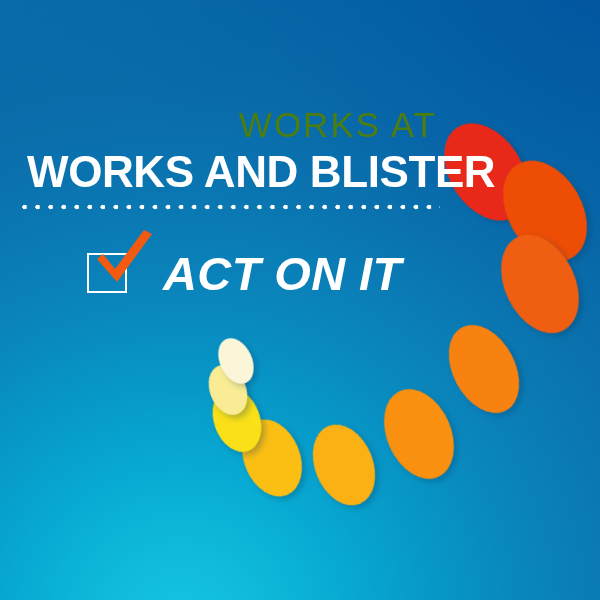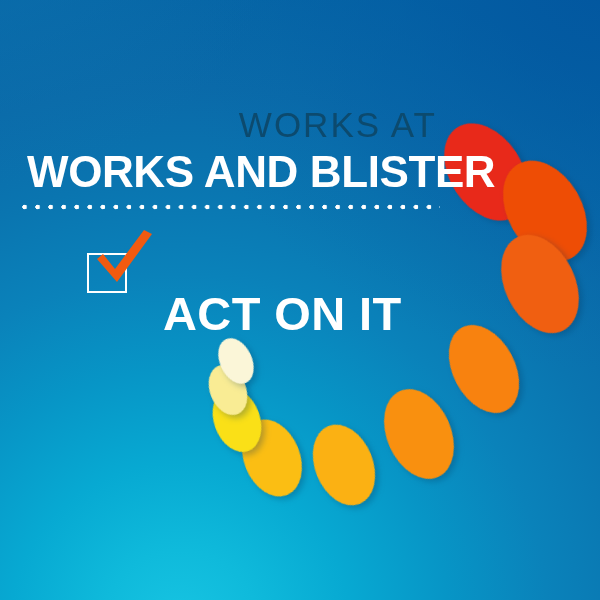--- a/index.html
+++ b/index.html
@@ -71,21 +71,21 @@
   .copy {
     position: absolute;
     left: 0;
     top: 0;
     width: 600px;
   }
   .line-works {
     position: absolute;
     right: 163px;
     top: 105px;
-    color: #0c4a6e;
+    color: #4d7c0f;
     font-size: 35px;
     line-height: 40px;
     font-weight: 300;
     letter-spacing: 2.0px;
     white-space: nowrap;
   }
   .line-tingle {
     position: absolute;
     left: 27px;
     top: 148px;
@@ -135,23 +135,23 @@
     pointer-events: none;
   }
   .line-act {
     position: absolute;
     left: 79px;
     top: 12px;
     color: #ffffff;
     font-size: 47px;
     line-height: 52px;
     font-weight: 700;
+    font-style: italic;
     letter-spacing: 0.4px;
     white-space: nowrap;
-    margin-top: 40px;
   }
 </style>
 </head>
 <body>
 
 <div id="stage">
 
   <div class="bg-base"></div>
   <div class="bg-glow"></div>
   <div class="bg-topright"></div>

